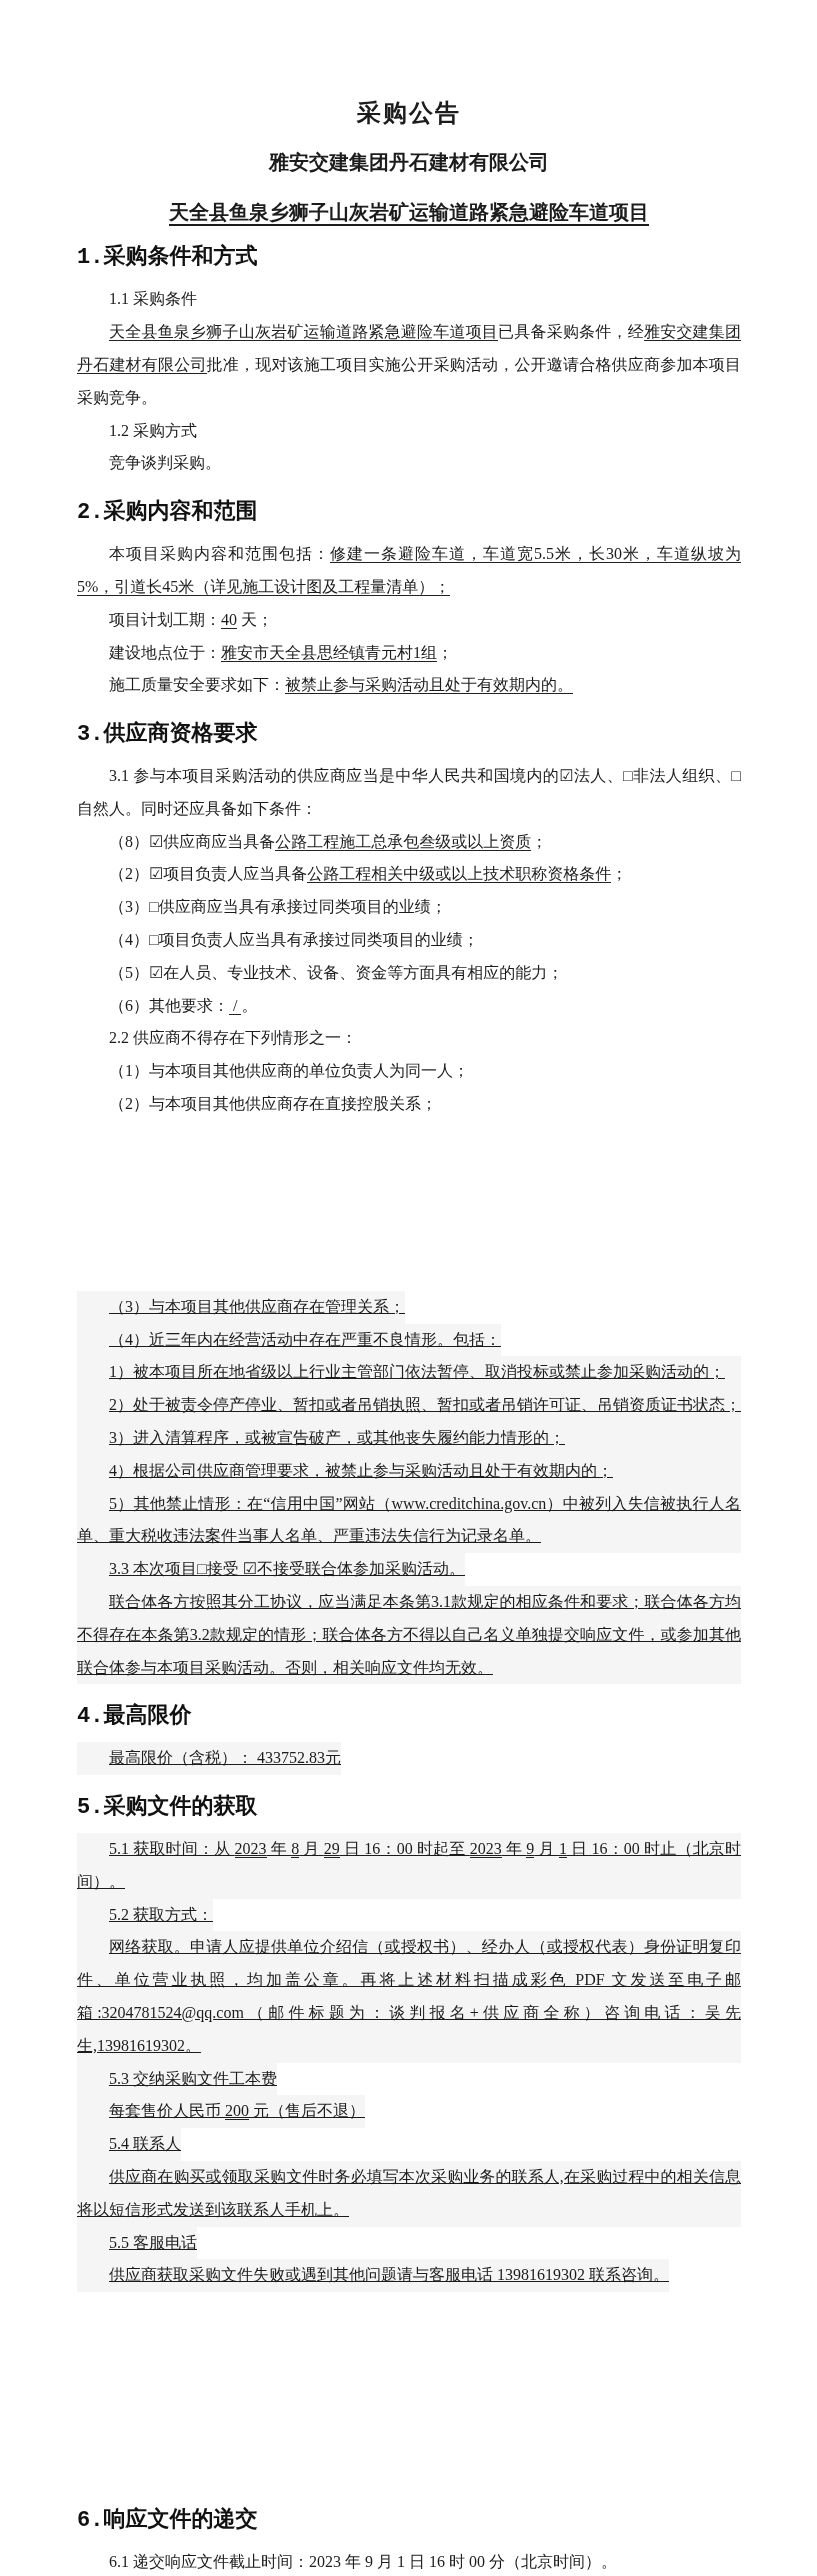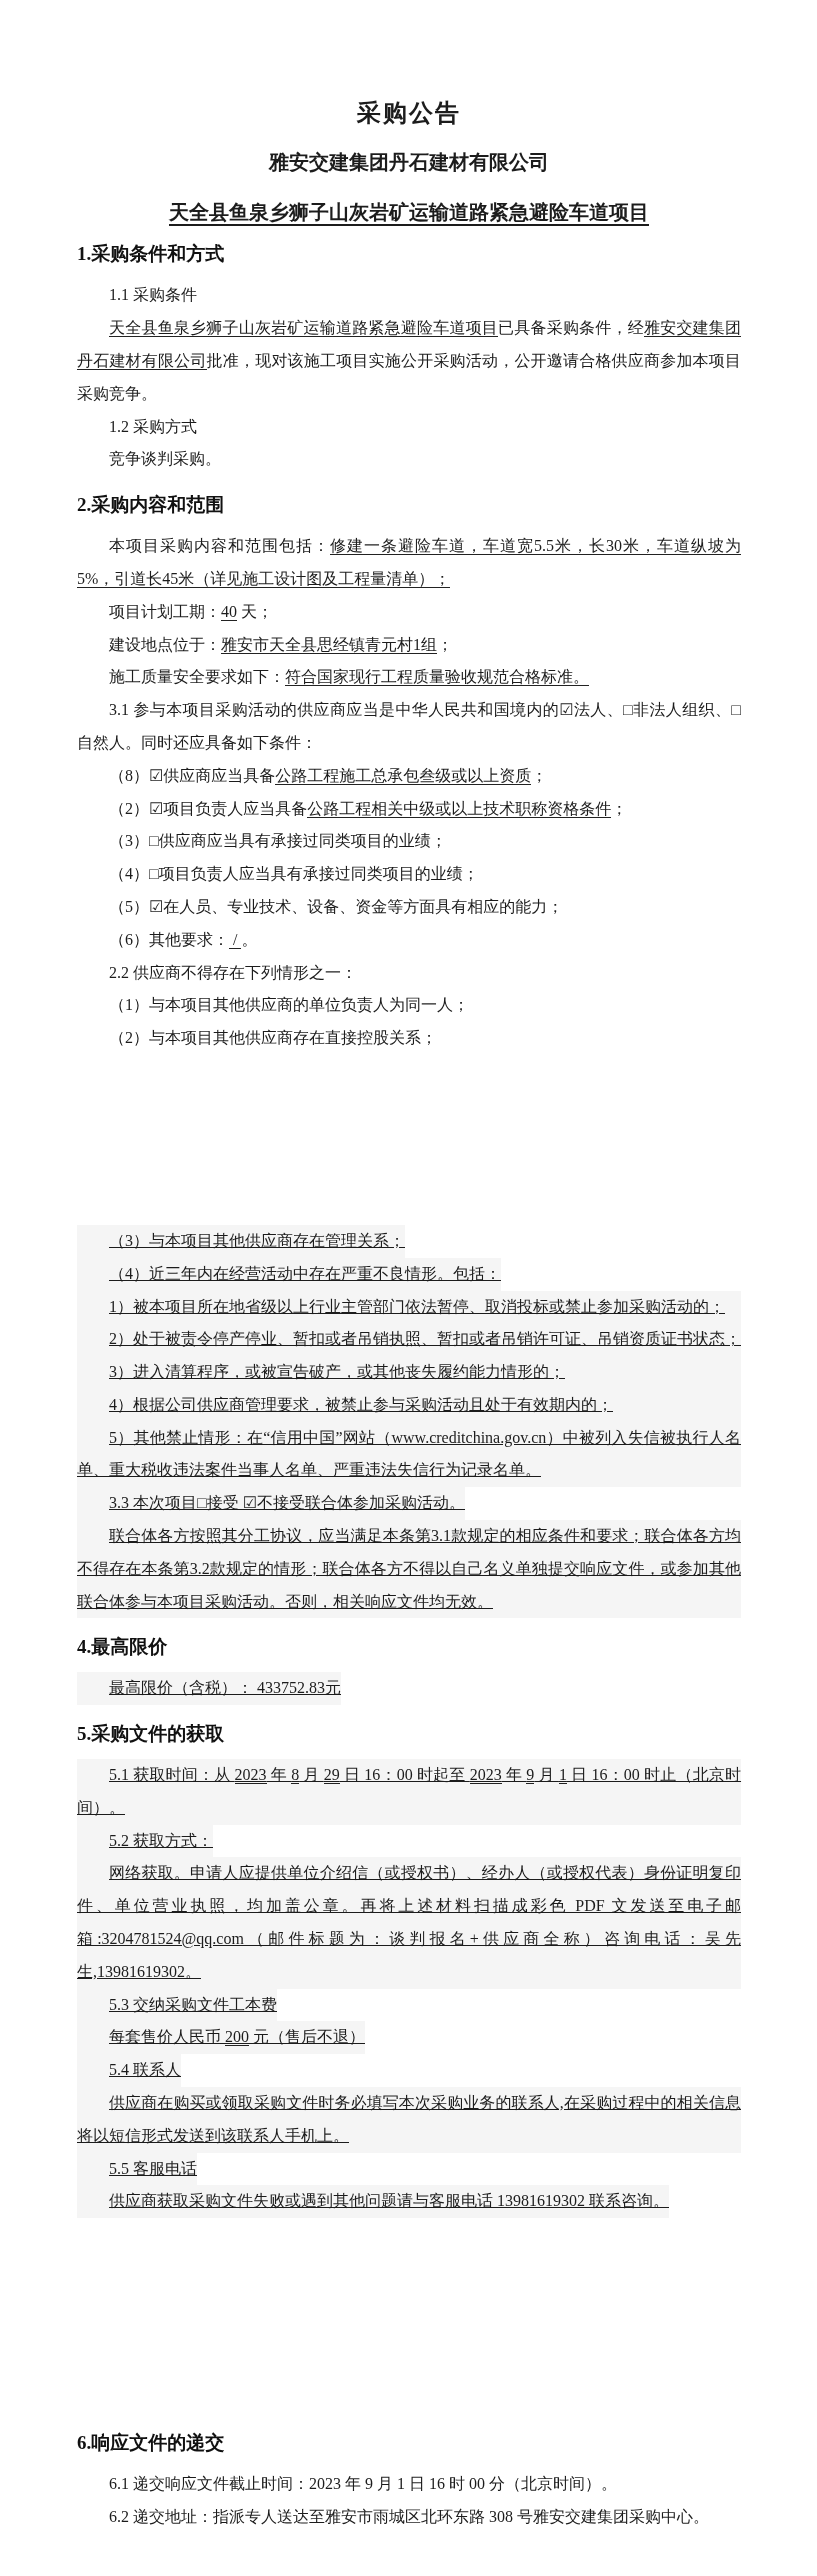--- a/index.html
+++ b/index.html
@@ -7,21 +7,21 @@
   .doc{position:relative;width:818px;min-height:3467px;box-sizing:border-box;
        padding:97px 77px 72px 77px;}
   
   .t-main{font-family:Liberation Mono, monospace;font-weight:bold;font-size:24px;
           text-align:center;letter-spacing:2.1px;margin:0 0 19.6px 0;}
   .t-sub{font-family:"Liberation Sans",sans-serif;font-weight:bold;font-size:20px;
          text-align:center;margin:0 0 23px 0;}
   .t-proj{font-family:"Liberation Sans",sans-serif;font-weight:bold;font-size:20px;
           text-align:center;margin:0 0 5.2px 0;text-decoration:underline;text-underline-offset:5.2px;}
   
-  h2{font-family:Liberation Serif, serif;font-weight:bold;font-size:19px;
+  h2{font-family:Liberation Mono, monospace;font-weight:bold;font-size:22px;
      margin:15.5px 0 12.4px 0;color:#111;}
   
   .p{font-size:16px;line-height:2.05;margin:0;text-align:justify;}
   .ind{text-indent:32px;}
   .u{border-bottom:1px solid #222;}
   .shaded{background:#f5f5f5;text-decoration:underline;}
   .fit{width:-moz-fit-content;width:fit-content;}
   .pagegap1{height:170px;}
   .pagegap2{height:196px;}
 </style>
@@ -37,22 +37,23 @@
   <h2>1.采购条件和方式</h2>
   <p class="p ind">1.1 采购条件</p>
   <p class="p ind"><span class="u">天全县鱼泉乡狮子山灰岩矿运输道路紧急避险车道项目</span><span>已具备采购条件，经</span><span class="u">雅安交建集团丹石建材有限公司</span><span>批准，现对该施工项目实施公开采购活动，公开邀请合格供应商参加本项目采购竞争。</span></p>
   <p class="p ind">1.2 采购方式</p>
   <p class="p ind">竞争谈判采购。</p>
 
   <h2>2.采购内容和范围</h2>
   <p class="p ind"><span>本项目采购内容和范围包括：</span><span class="u">修建一条避险车道，车道宽5.5米，长30米，车道纵坡为5%，引道长45米（详见施工设计图及工程量清单）；</span></p>
   <p class="p ind"><span>项目计划工期：</span><span class="u">40</span><span> 天；</span></p>
   <p class="p ind"><span>建设地点位于：</span><span class="u">雅安市天全县思经镇青元村1组</span><span>；</span></p>
-  <p class="p ind"><span>施工质量安全要求如下：</span><span class="u">符合国家现行工程质量验收规范合格标准。</span></p>
+  <p class="p ind"><span>施工质量安全要求如下：</span><span class="u">被禁止参与采购活动且处于有效期内的。</span></p>
 
+  <h2>3.供应商资格要求</h2>
   <p class="p ind">3.1 参与本项目采购活动的供应商应当是中华人民共和国境内的☑法人、□非法人组织、□自然人。同时还应具备如下条件：</p>
   <p class="p ind"><span>（8）☑供应商应当具备</span><span class="u">公路工程施工总承包叁级或以上资质</span><span>；</span></p>
   <p class="p ind"><span>（2）☑项目负责人应当具备</span><span class="u">公路工程相关中级或以上技术职称资格条件</span><span>；</span></p>
   <p class="p ind">（3）□供应商应当具有承接过同类项目的业绩；</p>
   <p class="p ind">（4）□项目负责人应当具有承接过同类项目的业绩；</p>
   <p class="p ind">（5）☑在人员、专业技术、设备、资金等方面具有相应的能力；</p>
   <p class="p ind"><span>（6）其他要求：</span><span class="u"> / </span><span>。</span></p>
   <p class="p ind">2.2 供应商不得存在下列情形之一：</p>
   <p class="p ind">（1）与本项目其他供应商的单位负责人为同一人；</p>
   <p class="p ind">（2）与本项目其他供应商存在直接控股关系；</p>

